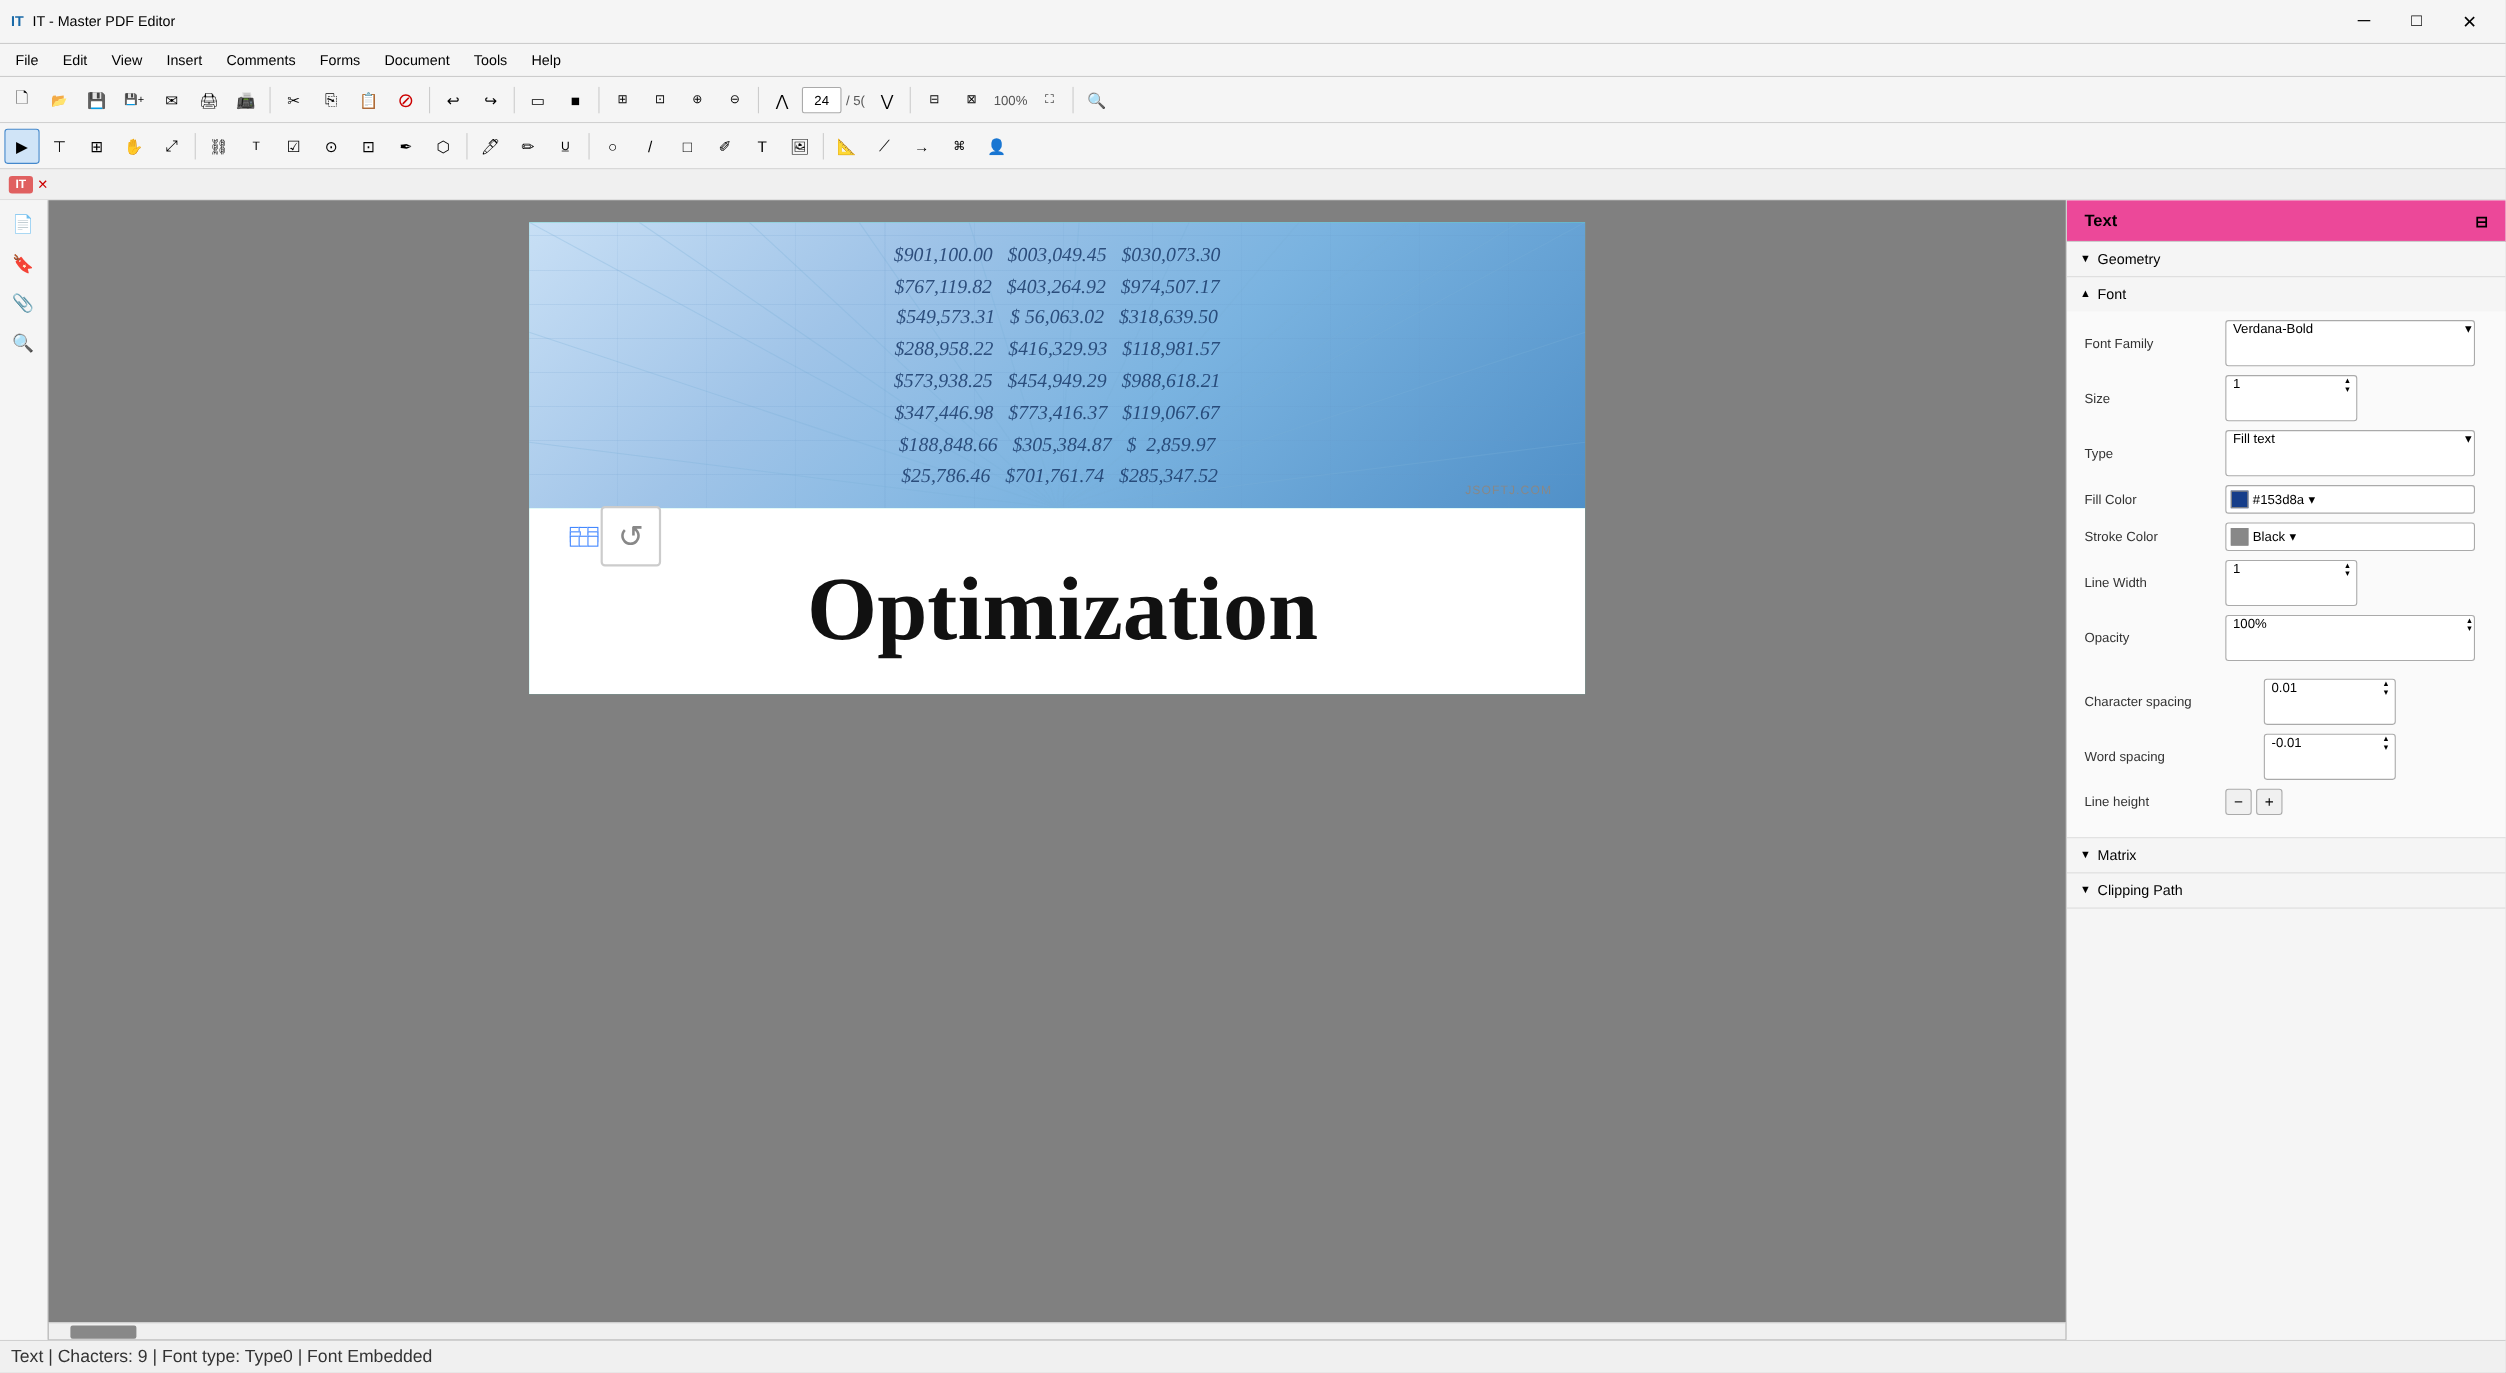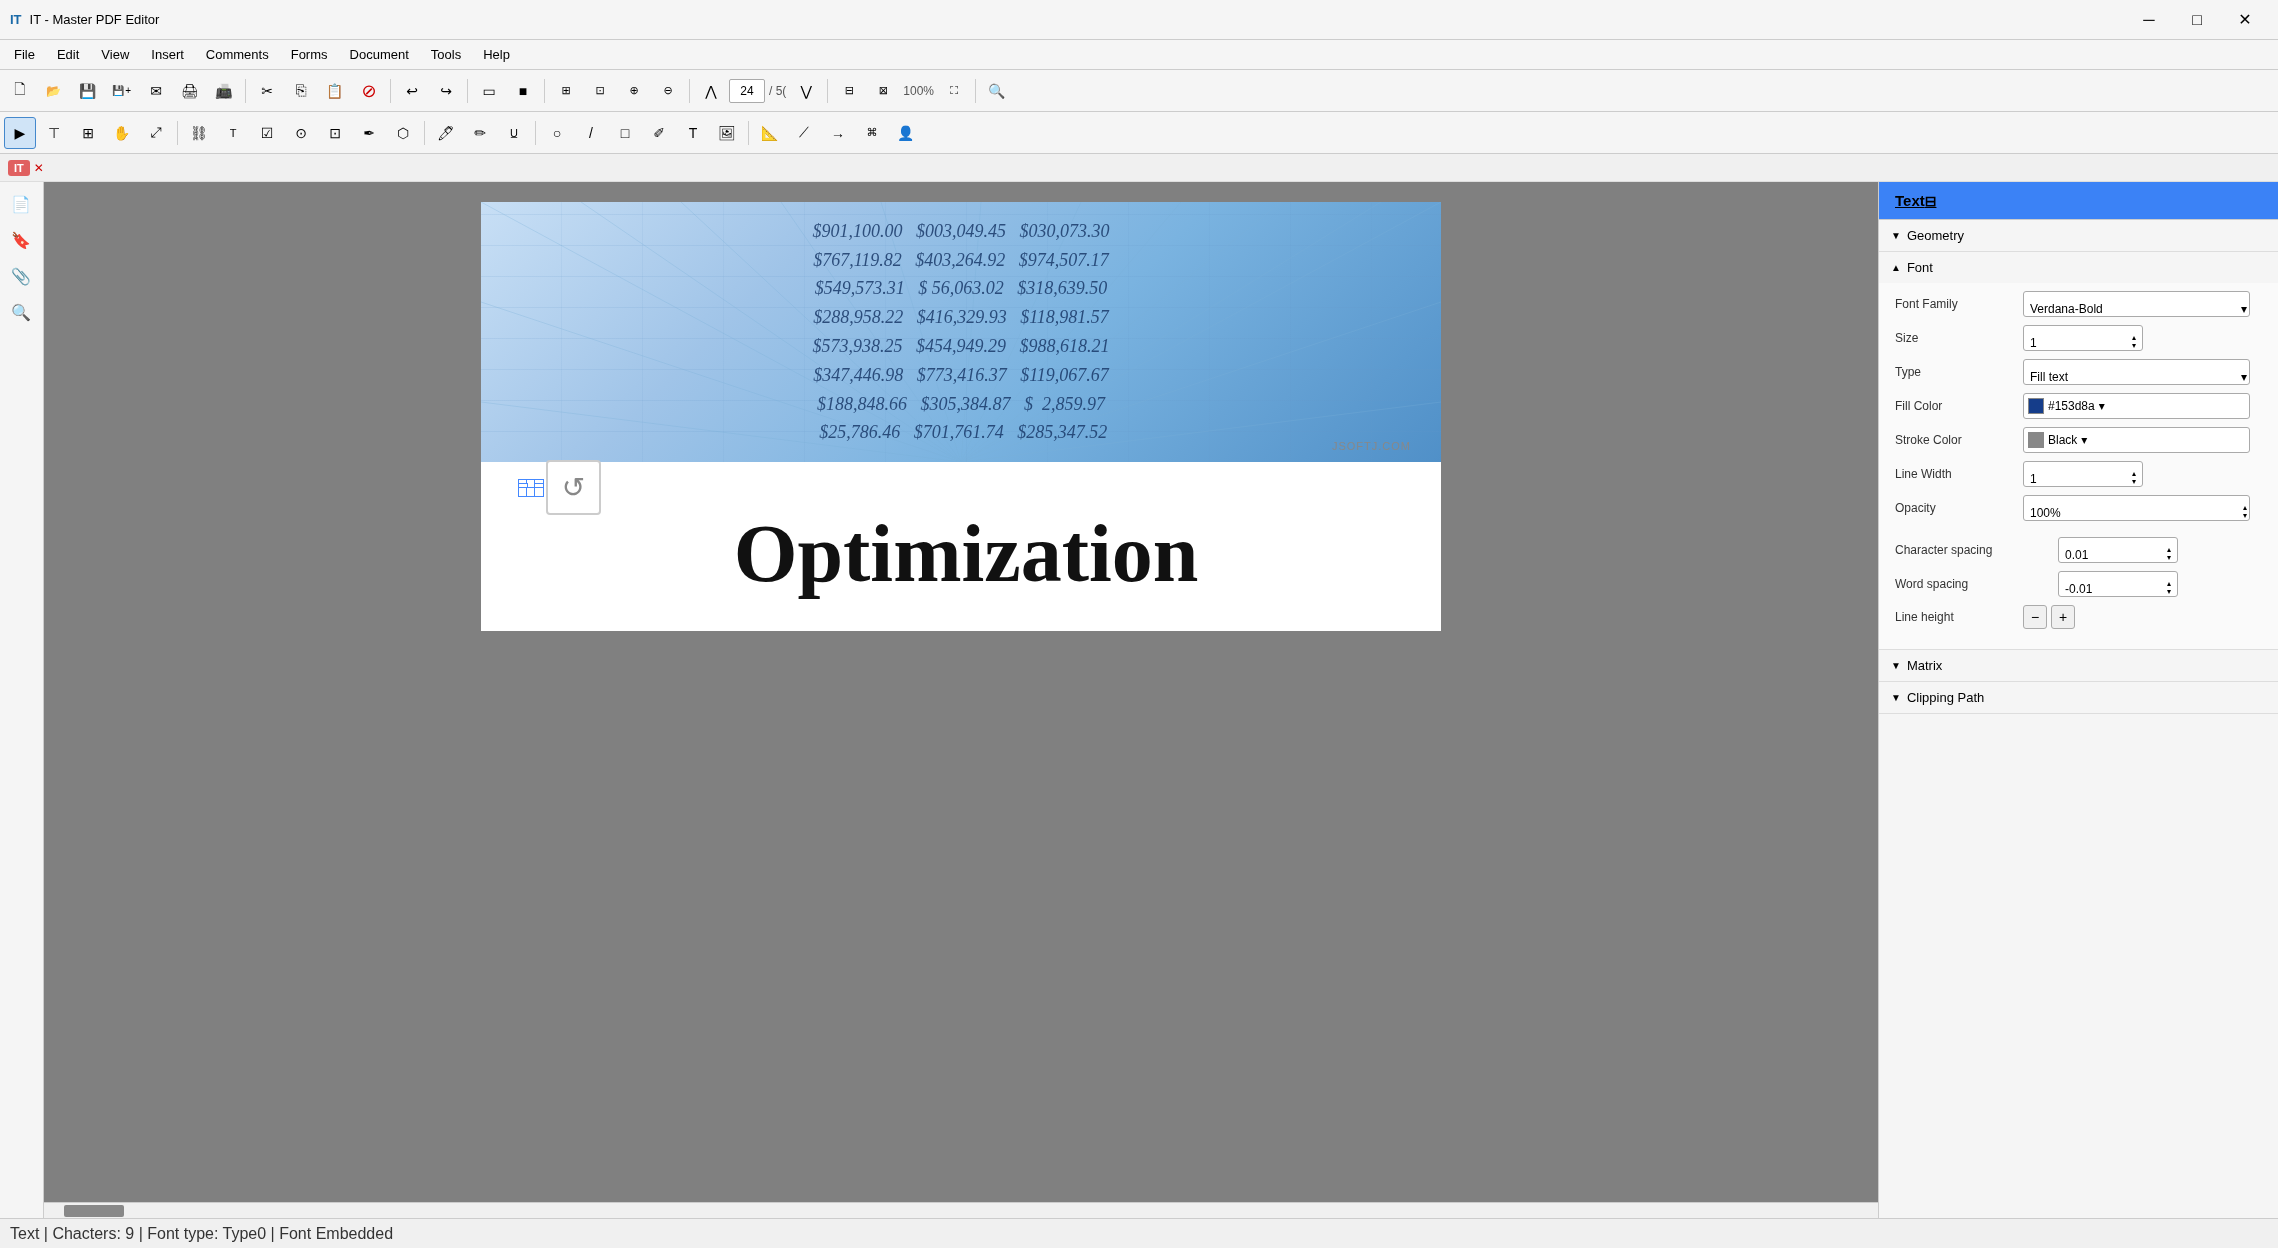--- a/index.html
+++ b/index.html
@@ -253,28 +253,28 @@
     }
 
     
     #right-panel {
       width: 400px;
       background: #f5f5f5;
       border-left: 1px solid #ccc;
       overflow-y: auto;
     }
     #right-panel-header {
-      background: #3b82f6;
+      background: #ec4899;
       padding: 10px 16px;
       font-weight: bold;
       font-size: 15px;
       border-bottom: 1px solid #ccc;
       display: flex;
-      align-items: center;
-      text-decoration: underline;
+      justify-content: space-between;
+      align-items: center;
     }
     .panel-section {
       border-bottom: 1px solid #ddd;
     }
     .panel-section-header {
       display: flex;
       align-items: center;
       padding: 8px 12px;
       cursor: pointer;
       font-size: 13px;
@@ -295,28 +295,28 @@
       gap: 8px;
     }
     .prop-label {
       width: 120px;
       font-size: 12px;
       color: #333;
       flex-shrink: 0;
     }
     .prop-value {
       flex: 1;
-      height: 26px;
+      height: 42px;
       border: 1px solid #aaa;
       border-radius: 3px;
       background: white;
       padding: 0 6px;
       font-size: 12px;
       display: flex;
-      align-items: flex-end;
+      align-items: flex-start;
       justify-content: space-between;
     }
     .prop-value input {
       width: 100%;
       border: none;
       background: transparent;
       font-size: 12px;
       outline: none;
     }
     .spin-btn {

